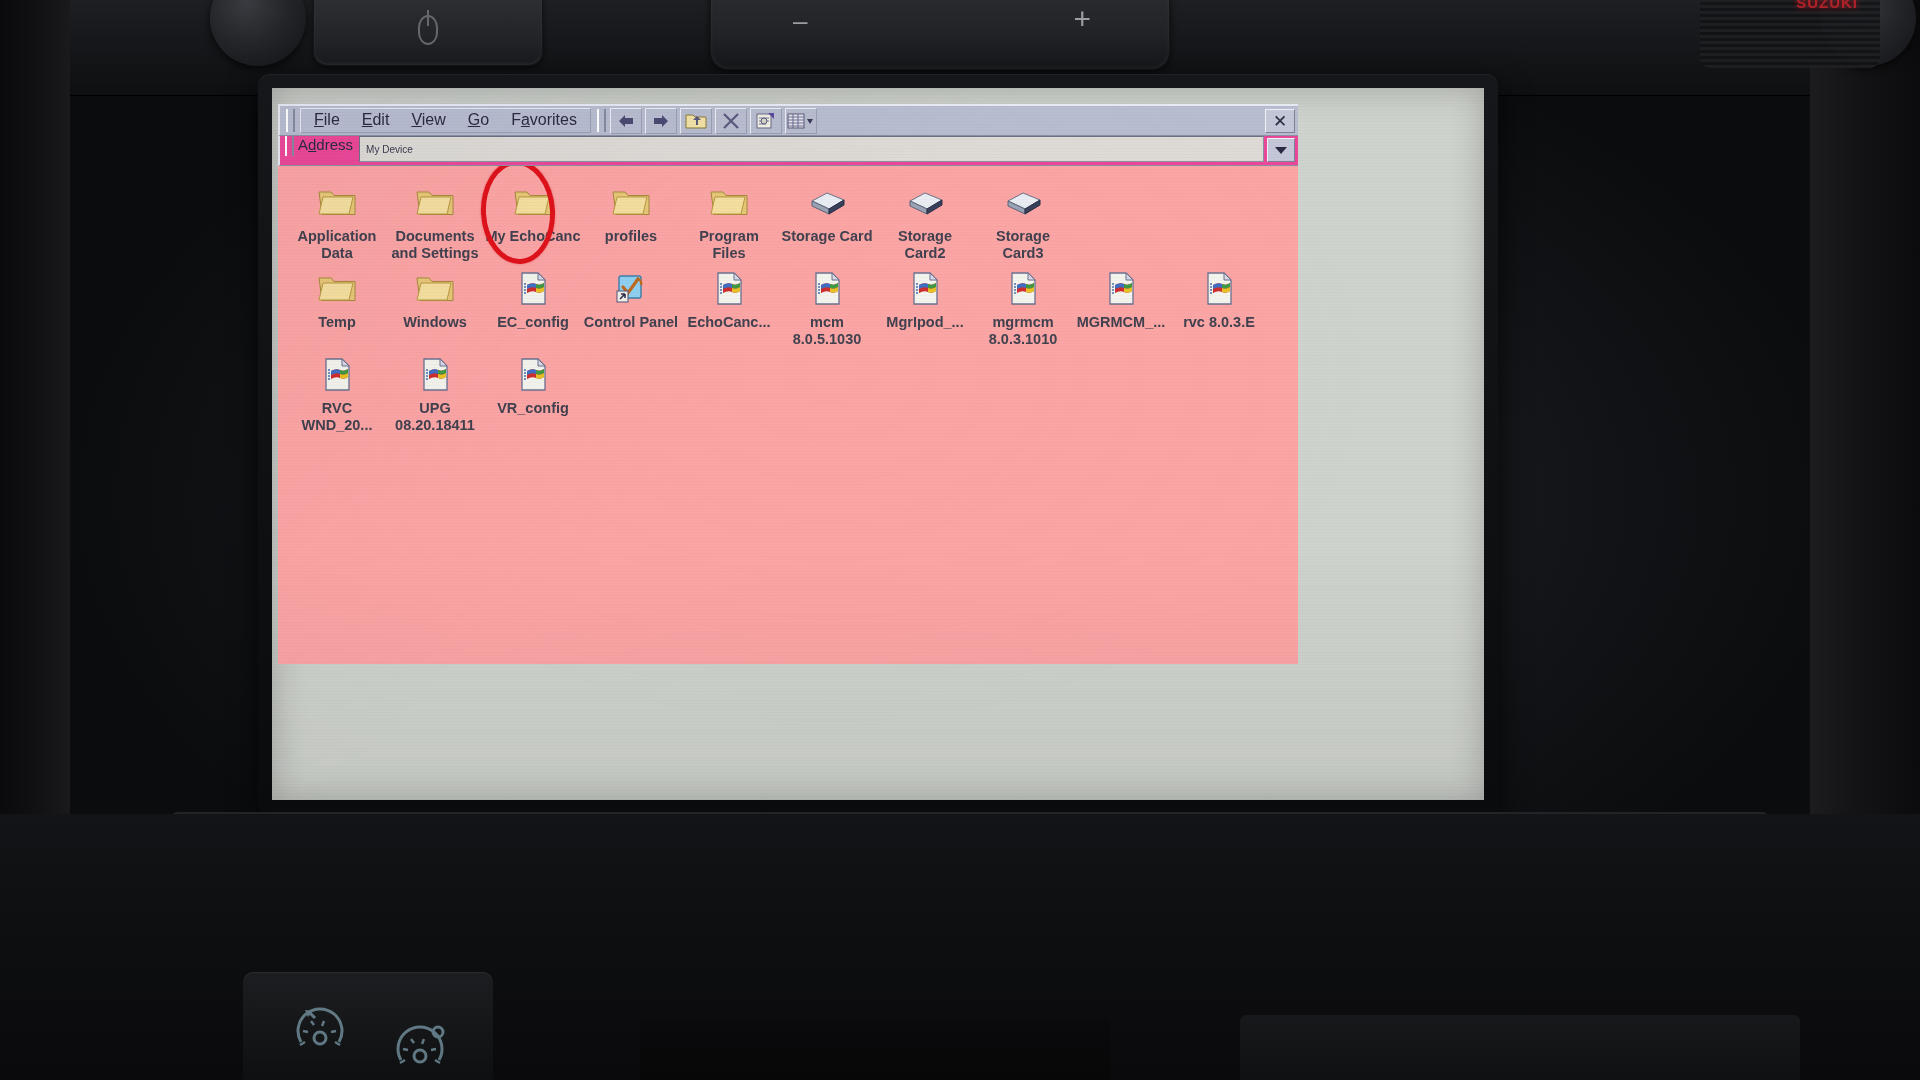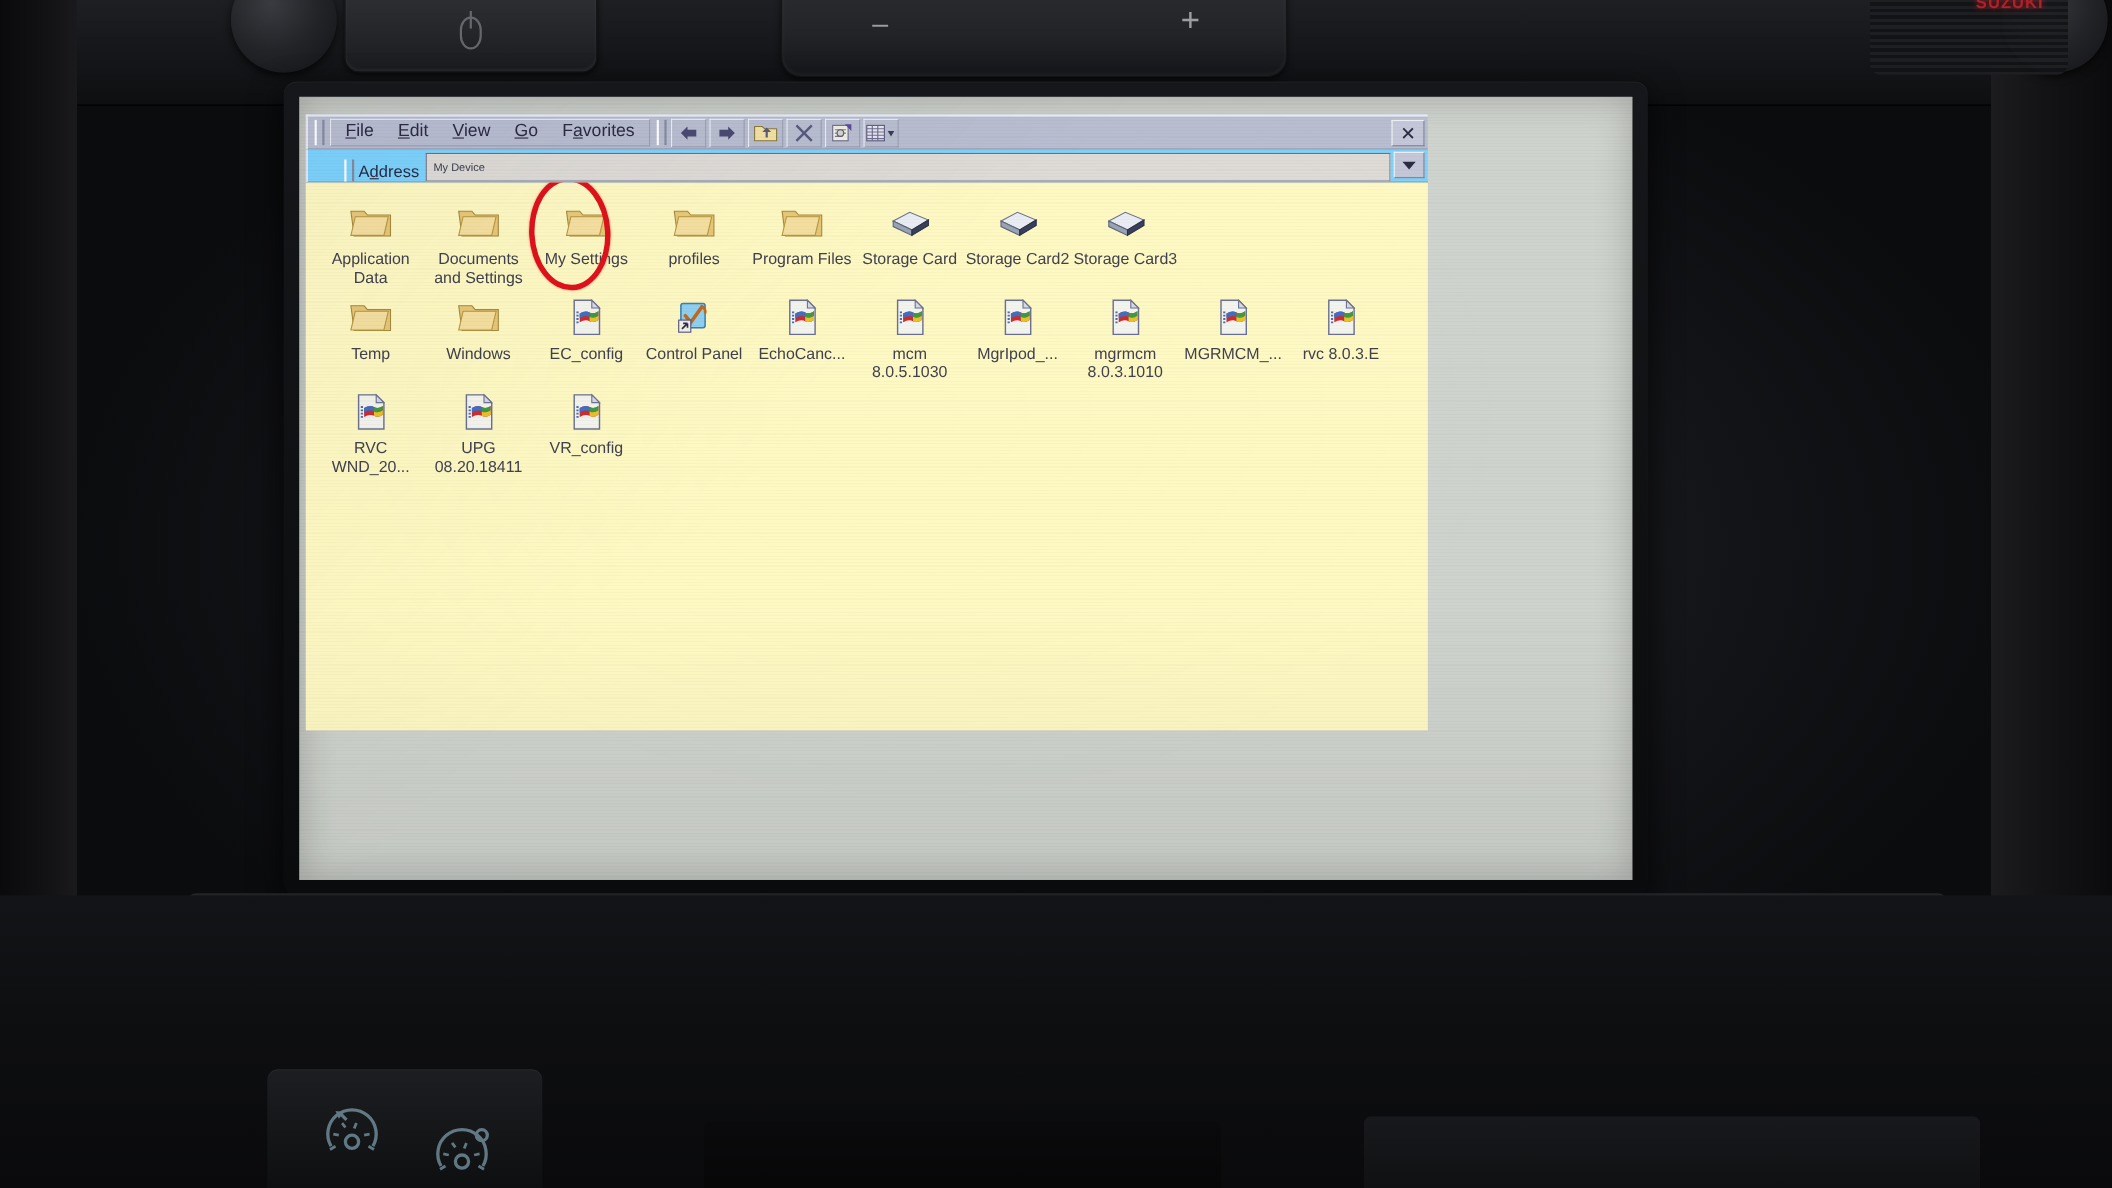--- a/index.html
+++ b/index.html
@@ -163,26 +163,25 @@
     position: absolute; right: 3px; top: 3px; width: 30px; height: 24px;
     background: #c3c7d8;
     border: 1px solid #7d melhores; border: 1px solid #7d8296;
     border-top-color: #f2f3f8; border-left-color: #f2f3f8;
     display: flex; align-items: center; justify-content: center;
     font-size: 17px; color: #2b2b44; cursor: default; line-height: 1;
   }
 
   
   .addrbar {
-    display: flex; align-items: flex-end; height: 30px;
-    background: #7dd3fc;
+    display: flex; align-items: flex-start; height: 30px;
+    background: #ec4899;
     border-left: 2px solid #e6e9f2;
     border-bottom: 1px solid #8a8fa3;
     position: relative;
-    padding-left: 28px;
   }
   .addr-grip {
     width: 9px; height: 20px; margin: 0 4px 0 5px;
     border-left: 2px solid #ffffff; border-right: 2px solid #868ba0;
   }
   .addr-label { font-size: 15px; color: #2b2b44; padding-right: 6px; }
   .addr-label u { text-decoration: underline; }
   .addr-field {
     flex: 1; height: 26px; background: #dedbd6;
     border: 1px solid #8a8fa3; border-top-color: #6d7287; border-left-color: #6d7287;
@@ -192,23 +191,24 @@
   }
   .addr-drop {
     position: absolute; right: 3px; top: 2px; width: 28px; height: 24px;
     background: #c3c7d8;
     border: 1px solid #7d8296; border-top-color: #f2f3f8; border-left-color: #f2f3f8;
     display: flex; align-items: center; justify-content: center; cursor: default;
   }
 
   
   .filepane {
-    flex: 1; background: #fef9c3;
+    flex: 1; background: #fca5a5;
     position: relative; padding: 10px 8px 0 10px;
     overflow: hidden;
+    font-weight: bold;
   }
   .icon-row { display: flex; align-items: flex-start; }
   .icon-cell {
     width: 98px; min-height: 86px;
     display: flex; flex-direction: column; align-items: center;
     padding-top: 4px; cursor: default; text-align: center;
   }
   .icon-art { height: 44px; display: flex; align-items: center; justify-content: center; }
   .icon-label {
     font-size: 14.5px; line-height: 1.15; color: #41414f;
@@ -374,21 +374,21 @@
                 </div>
                 <div class="icon-label">Documents and Settings</div>
               </div>
               <div class="icon-cell">
                 <div class="icon-art">
                   <svg width="42" height="38" viewBox="0 0 42 38">
                     <path d="M3 9 h12 l3 3.5 h21 v19 h-33 Z" fill="#e8c878" stroke="#a68a3c" stroke-width="1"></path>
             <path d="M7 14 h30 l-4 17 h-30 Z" fill="#f5e0a0" stroke="#b9993f" stroke-width="1"></path>
                   </svg>
                 </div>
-                <div class="icon-label">My Settings</div>
+                <div class="icon-label">My EchoCanc</div>
               </div>
               <div class="icon-cell">
                 <div class="icon-art">
                   <svg width="42" height="38" viewBox="0 0 42 38">
                     <path d="M3 9 h12 l3 3.5 h21 v19 h-33 Z" fill="#e8c878" stroke="#a68a3c" stroke-width="1"></path>
             <path d="M7 14 h30 l-4 17 h-30 Z" fill="#f5e0a0" stroke="#b9993f" stroke-width="1"></path>
                   </svg>
                 </div>
                 <div class="icon-label">profiles</div>
               </div>

